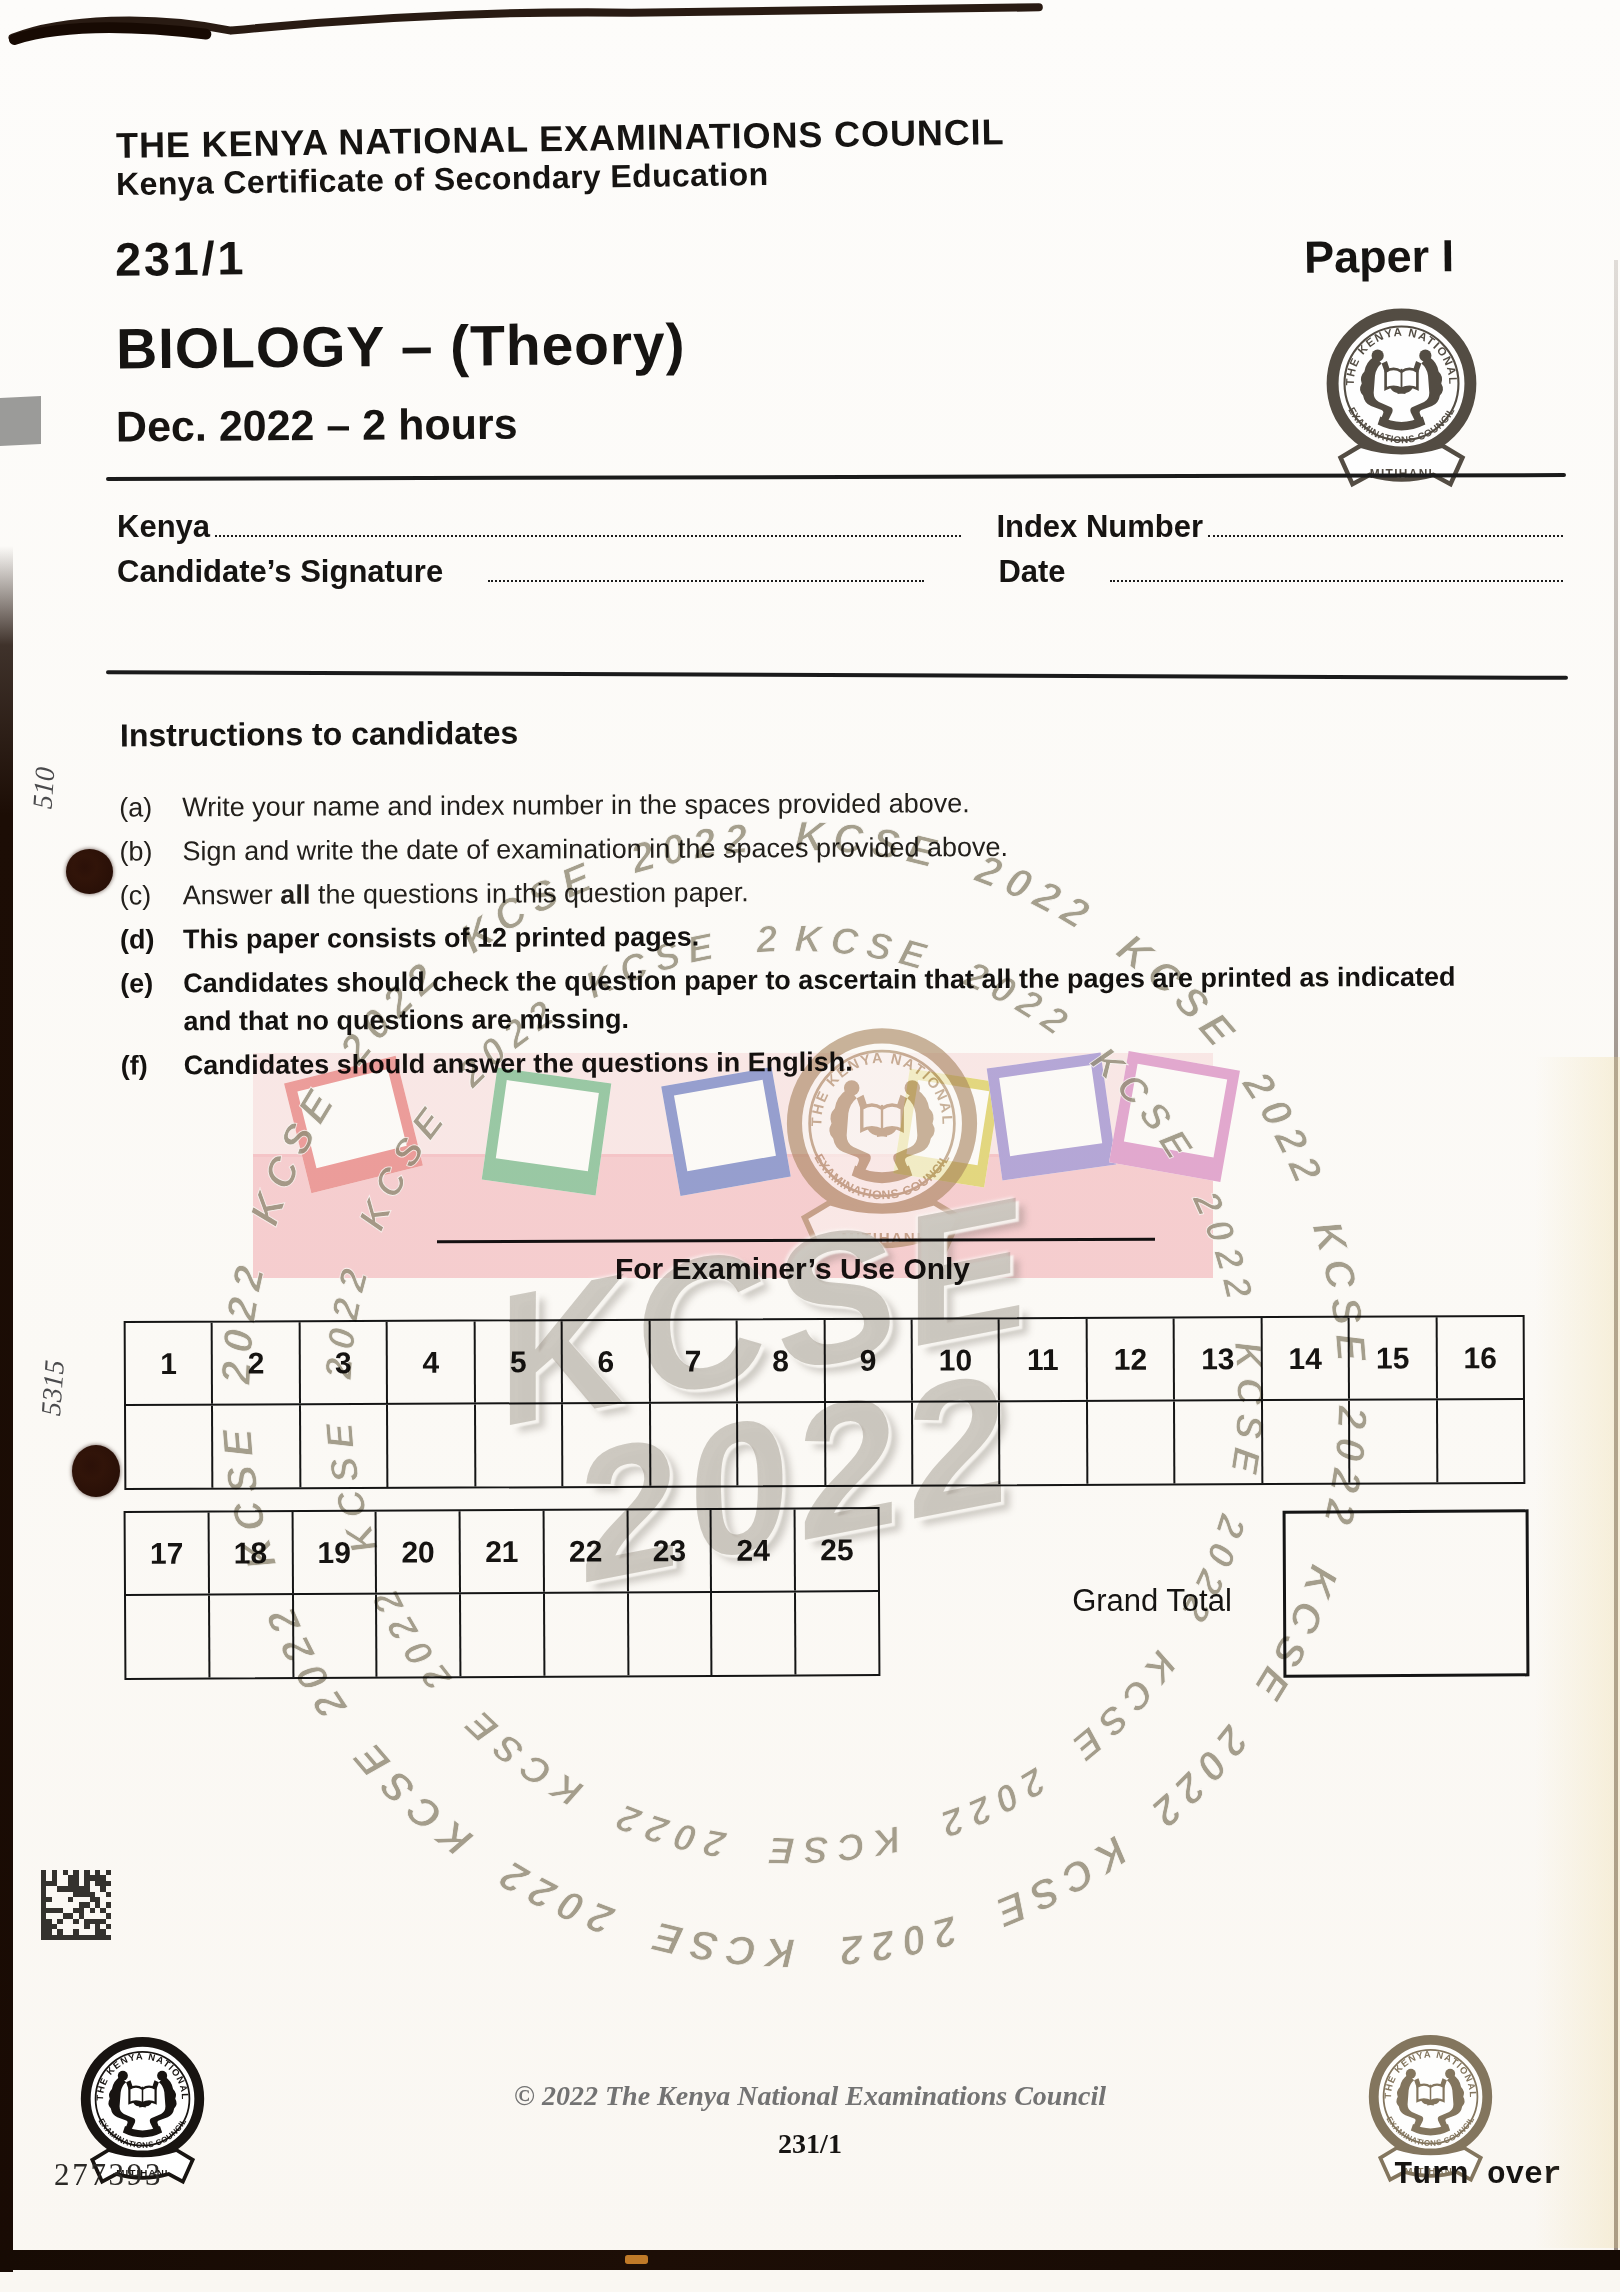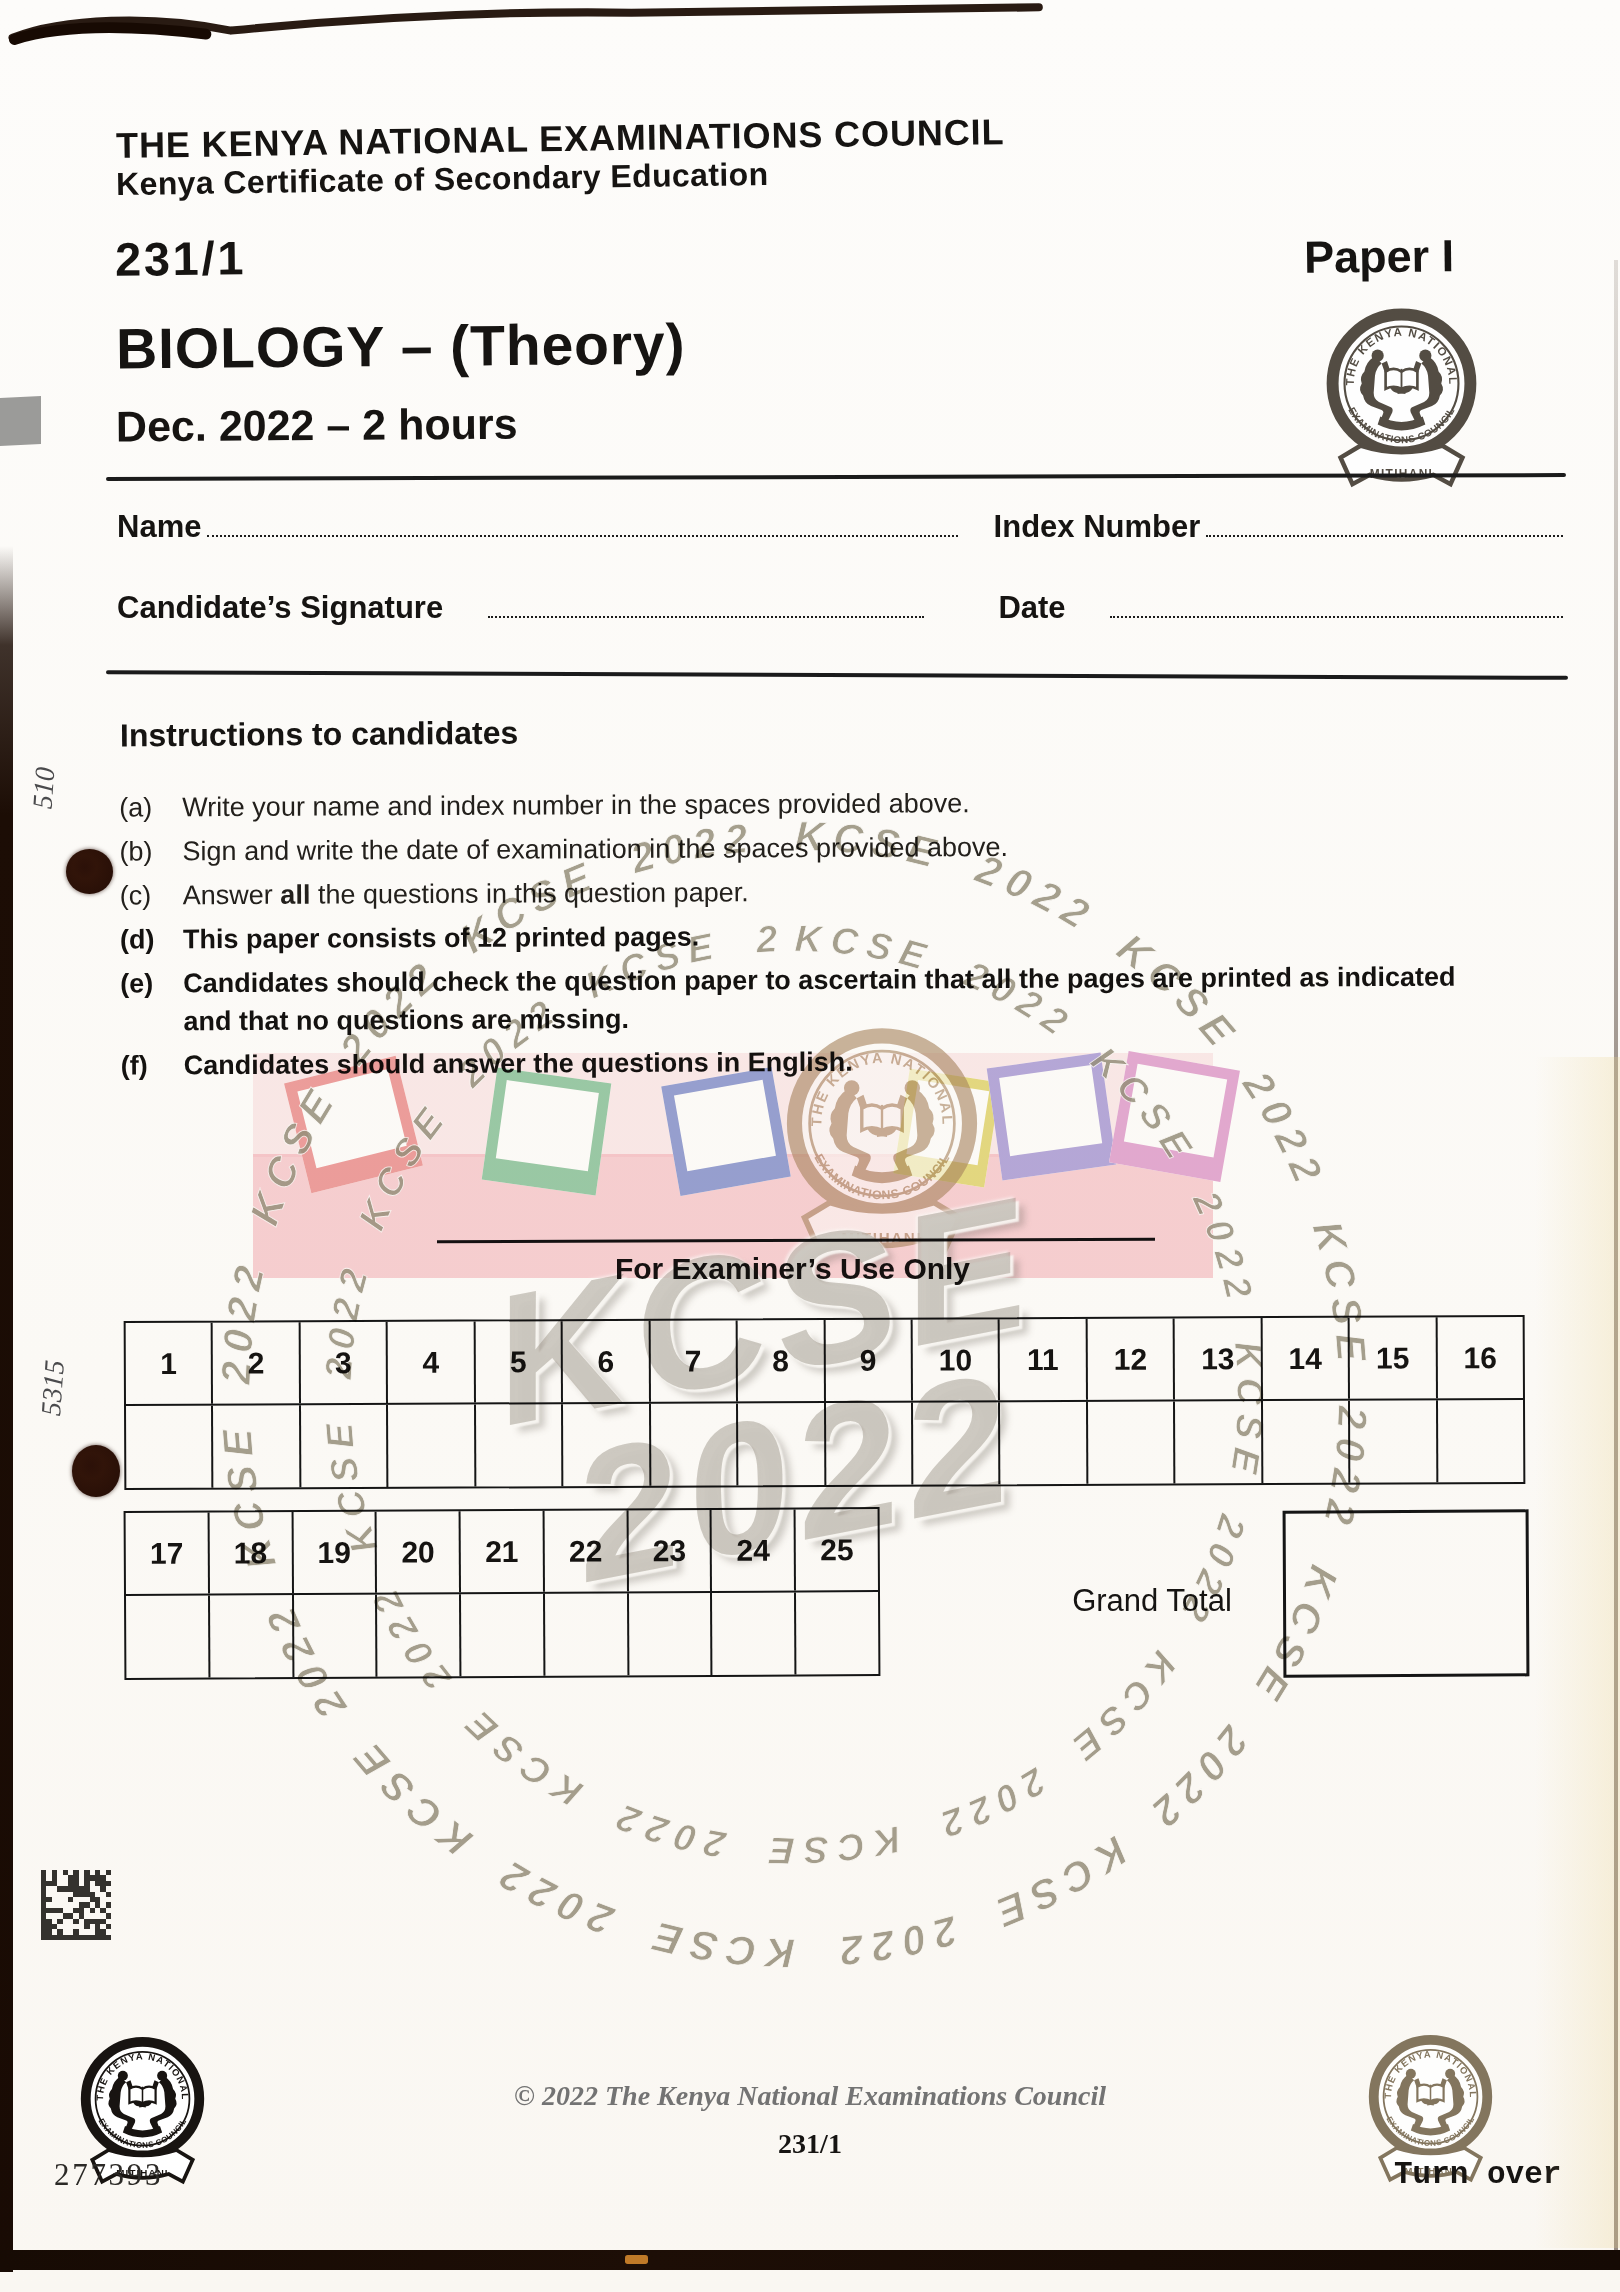--- a/index.html
+++ b/index.html
@@ -20,21 +20,21 @@
   .session{left:116px;top:401px;font-size:43px;font-weight:700;transform:rotate(-0.4deg);}
   .seal{position:absolute;}
   .seal-top{left:1322px;top:301px;width:159px;height:202px;color:#3c352b;opacity:.88;}
 
   
   .line{position:absolute;background:#1b1b1b;height:3.6px;border-radius:2.7px;}
   .box-top{left:106px;top:475px;width:1460px;transform:rotate(-0.15deg);}
   .box-bottom{left:106px;top:673px;width:1462px;transform:rotate(0.22deg);}
   .cand-row{left:117px;width:1451px;display:flex;align-items:baseline;font-size:31px;font-weight:700;}
   .row1{top:503px;}
-  .row2{top:584px;gap:39px;}
+  .row2{top:548px;gap:39px;}
   .dots{border-bottom:2.7px dotted #1c1c1c;height:1.02em;margin:0 5.4px;}
   .dots1{flex:8;}
   .dots2{flex:3.8;}
   .dotsA{flex:5.4;}
   .dotsB{flex:5.6;}
   .lbl2{margin-left:30px;}
 
   
   .instr-title{left:120px;top:716px;font-size:32px;font-weight:700;transform:rotate(-0.4deg);}
   .instr-list{left:120px;top:786px;width:1370px;transform:rotate(-0.3deg);}
@@ -140,21 +140,21 @@
 <div class="abs paper-label">Paper I</div>
 <div class="abs subject">BIOLOGY – (Theory)</div>
 <div class="abs session">Dec. 2022 – 2 hours</div>
 
 <svg class="seal seal-top" viewBox="0 0 120 152">
     <use href="#knec-seal"></use>
   </svg>
 
 <div class="line box-top"></div>
 <div class="abs cand-row row1">
-  <span>Name</span>
+  <span>Kenya</span>
   <span class="dots dots1"></span>
   <span class="lbl2">Index Number</span>
   <span class="dots dots2"></span>
 </div>
 <div class="abs cand-row row2">
   <span>Candidate’s Signature</span>
   <span class="dots dotsA"></span>
   <span class="lbl2">Date</span>
   <span class="dots dotsB"></span>
 </div>

